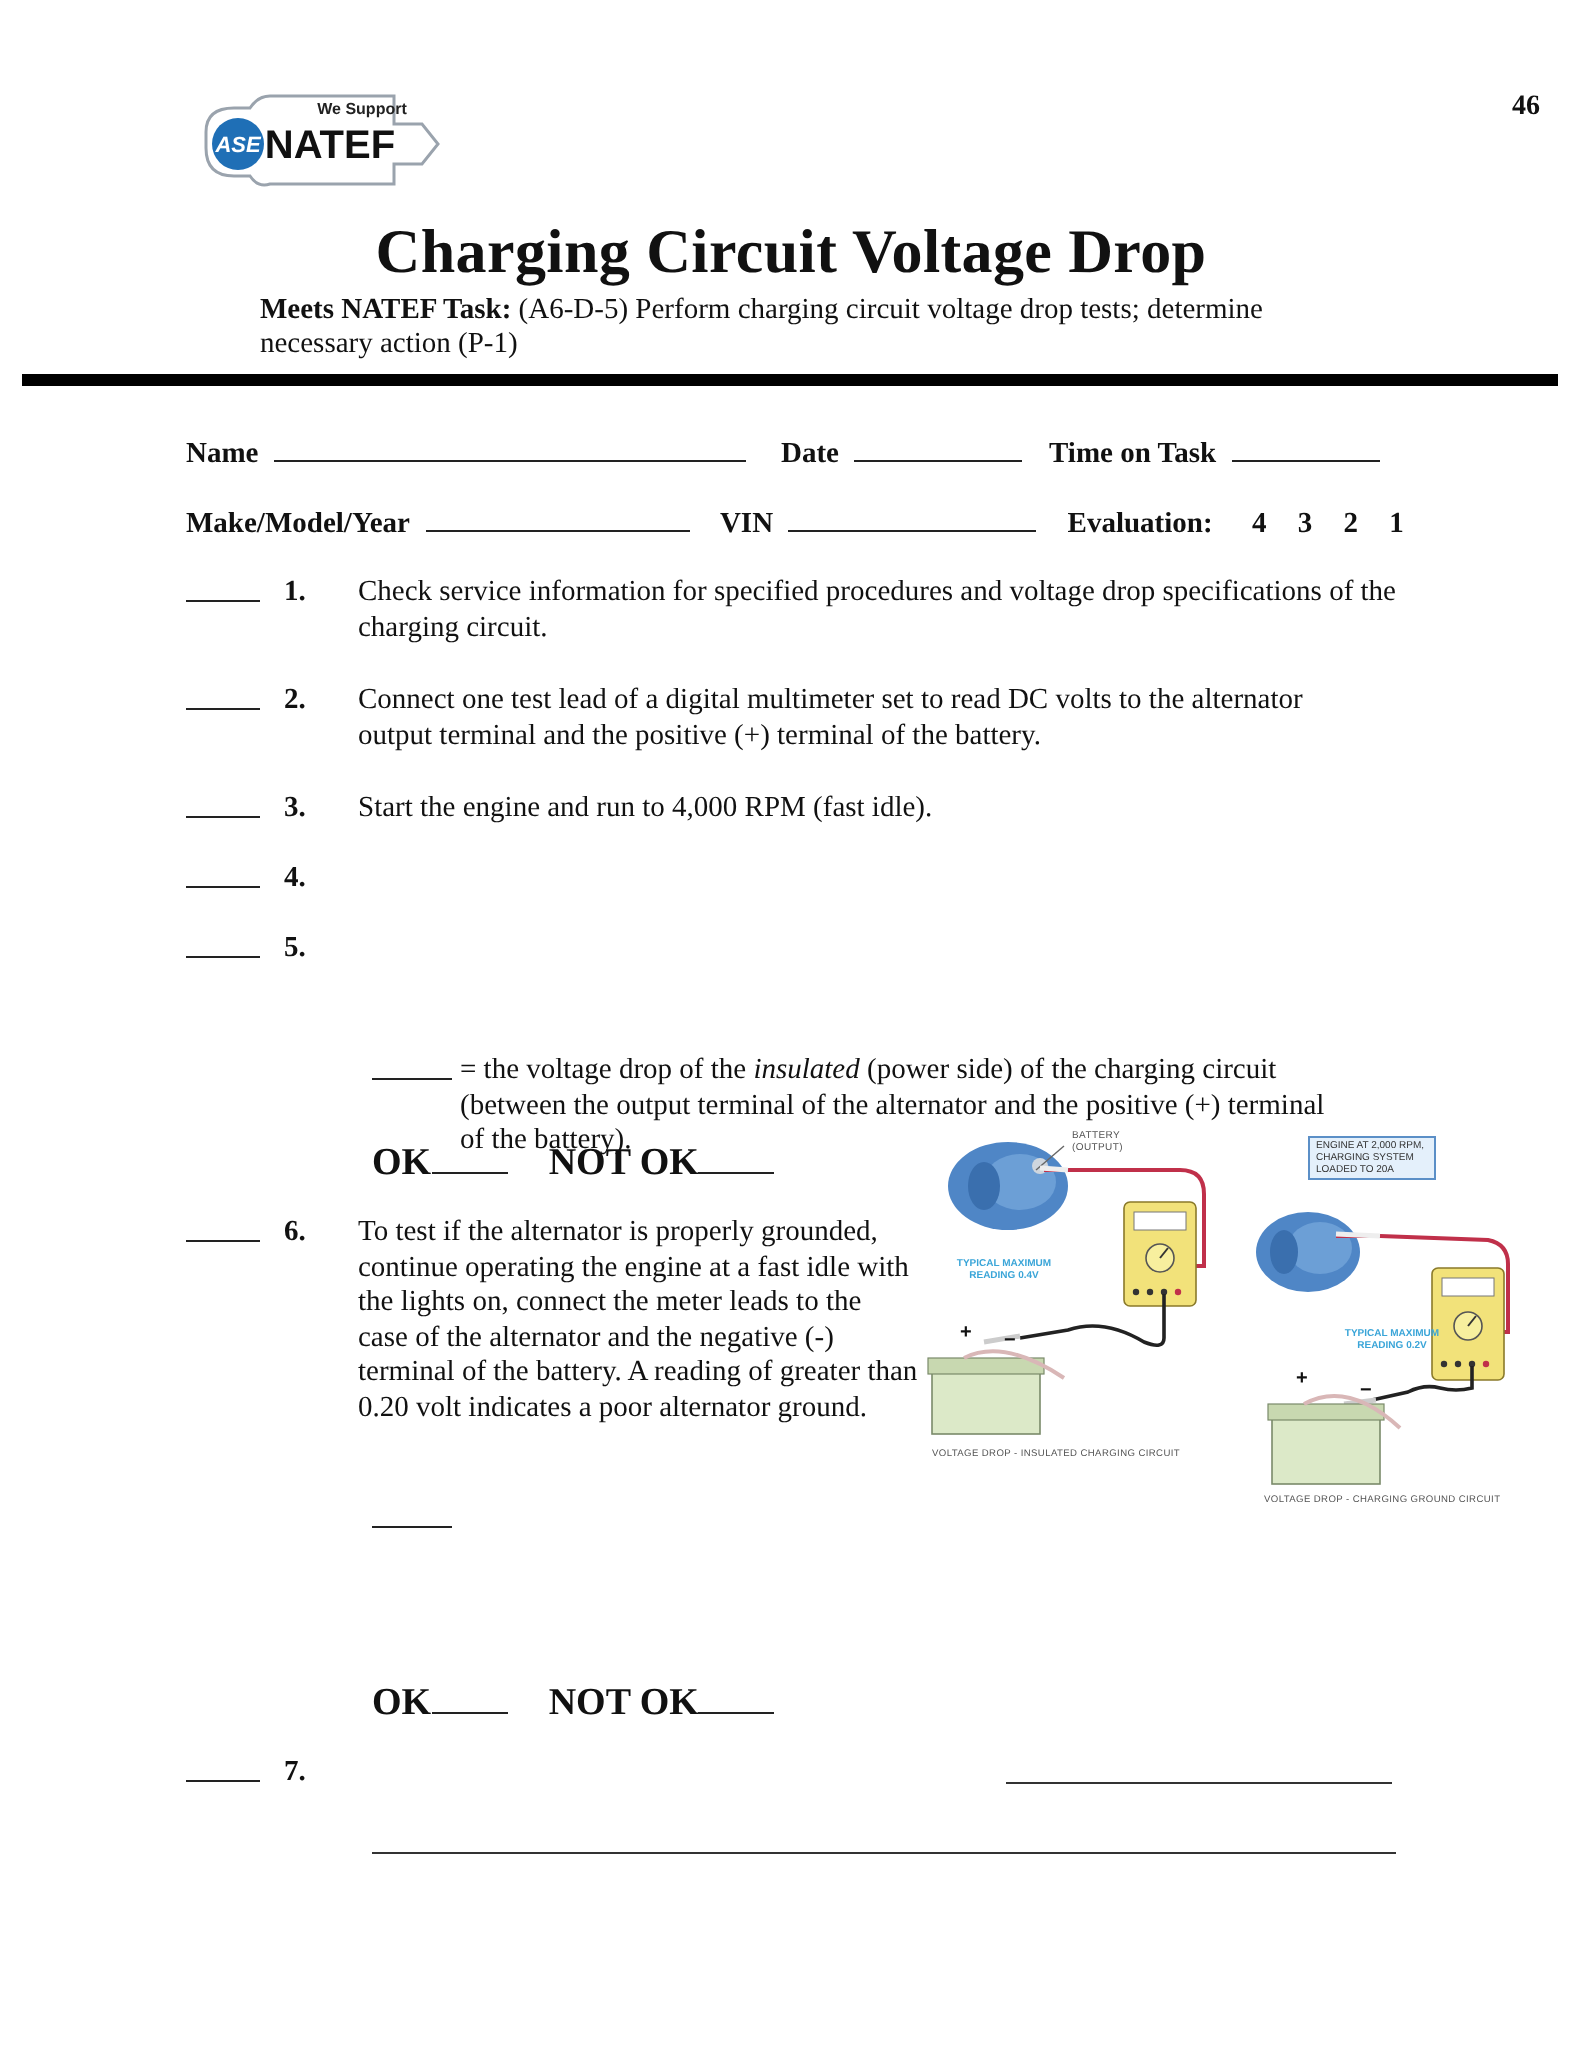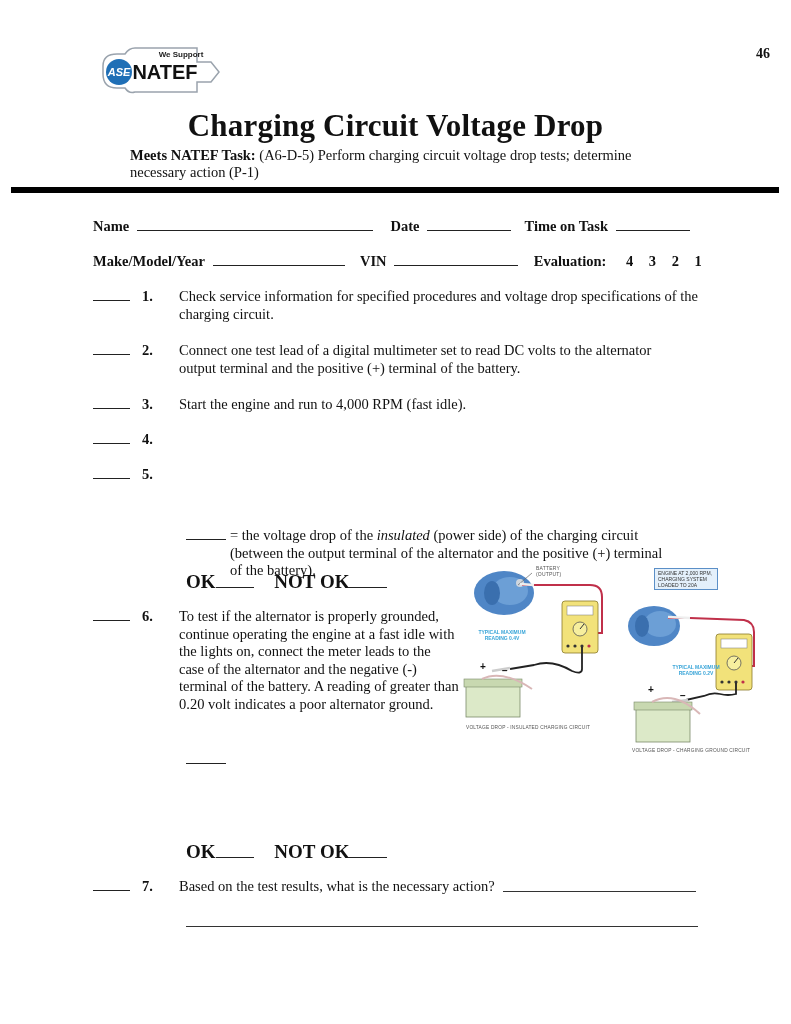--- a/index.html
+++ b/index.html
@@ -127,21 +127,20 @@
 </div>
 
 <div class="abs okrow" style="left:186px;top:841px;">
   <span>OK</span><span class="blank"></span>
   <span style="margin-left:16px;">NOT OK</span><span class="blank"></span>
 </div>
 
 <div class="abs step" style="top:878px;height:18px;">
   <div class="check"></div>
   <div class="num">7.</div>
-  <div class="txt">Based on the test results, what is the necessary action?</div>
 </div>
 <div class="abs ans-line" style="left:503px;top:879px;width:193px;height:12px;"></div>
 <div class="abs ans-line" style="left:186px;top:914px;width:512px;height:12px;"></div>
 
 <div class="abs fig" style="left:462px;top:563px;width:160px;height:172px;">
   <svg width="160" height="172" viewBox="0 0 160 172" style="position:absolute;left:0;top:0;">
 
     <ellipse cx="42" cy="30" rx="30" ry="22" fill="#4f86c6"></ellipse>
     <ellipse cx="48" cy="28" rx="18" ry="14" fill="#6c9fd6"></ellipse>
     <ellipse cx="30" cy="30" rx="8" ry="12" fill="#3a6fae"></ellipse>

